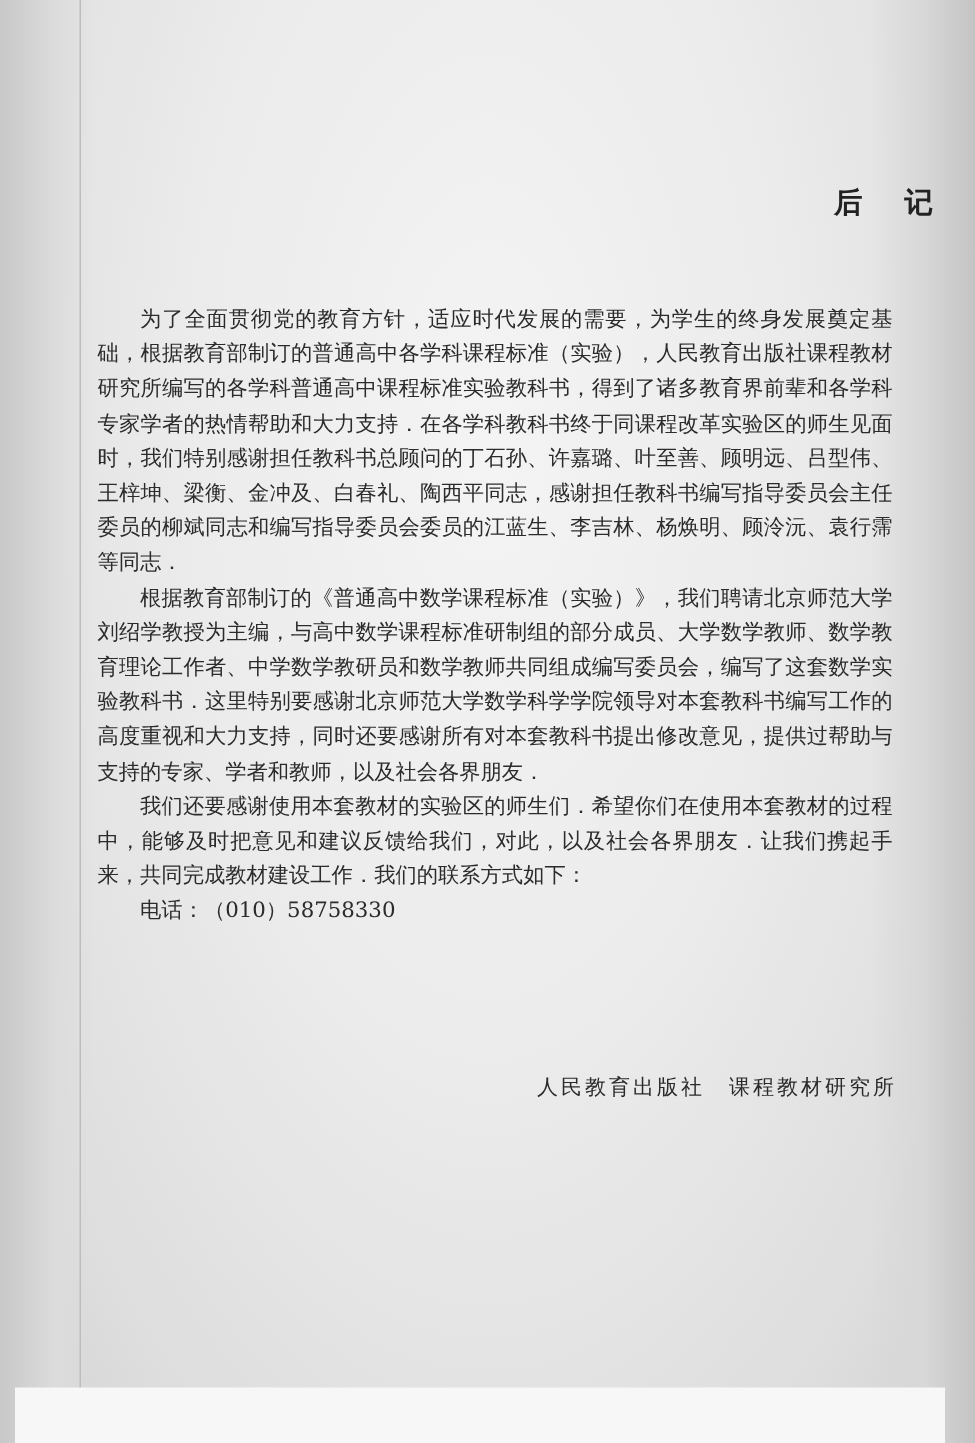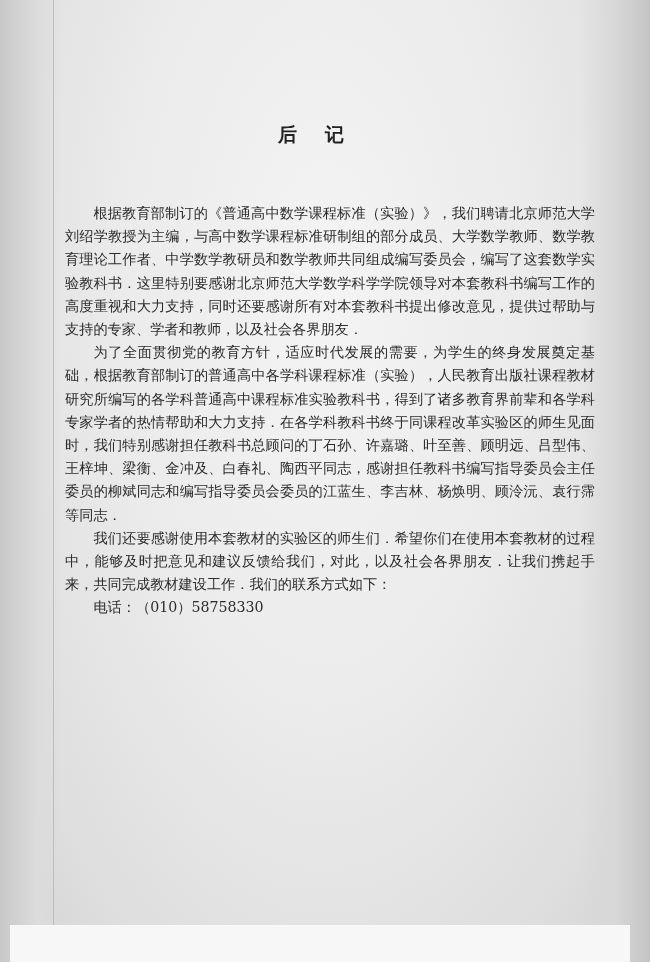--- a/index.html
+++ b/index.html
@@ -14,21 +14,21 @@
     background:
       radial-gradient(ellipse at 50% 30%, #f4f4f4 0%, #ebebeb 45%, #dedede 80%, #d2d2d2 100%);
   }
   .edge-left { position: absolute; left: 0; top: 0; width: 62px; height: 962px;
     background: linear-gradient(to right, #c8c8c8, #dcdcdc 60%, rgba(0,0,0,0)); }
   .edge-right { position: absolute; right: 0; top: 0; width: 70px; height: 962px;
     background: linear-gradient(to left, #c4c4c4, #d8d8d8 50%, rgba(0,0,0,0)); }
   .spine-line { position: absolute; left: 53px; top: 0; width: 1px; height: 962px; background: #bdbdbd; }
   .bottom-band { position: absolute; left: 10px; right: 20px; top: 925px; height: 37px; background: #f7f7f7; }
   .title {
-    position: absolute; top: 122px; left: 0; width: 650px; text-align: center;
+    position: absolute; top: 122px; left: 0; width: 650px; text-align: right;
     font-size: 19px; font-weight: bold; letter-spacing: 28px; color: #222;
     font-family: "DejaVu Sans", sans-serif;
   }
   .body-text {
     position: absolute; left: 65px; top: 202px; width: 530px;
     font-size: 14.2px; line-height: 23.2px; color: #2b2b2b;
   }
   .body-text p { margin: 0; text-indent: 2em; text-align: justify; }
   .contact { padding-left: 2em; }
   .sign {
@@ -42,23 +42,26 @@
 
 <div class="page">
   <div class="edge-left"></div>
   <div class="edge-right"></div>
   <div class="spine-line"></div>
   <div class="bottom-band"></div>
 
   <div class="title">后记</div>
 
   <div class="body-text">
+    <p>为了全面贯彻党的教育方针，适应时代发展的需要，为学生的终身发展奠定基础，根据教育部制订的普通高中各学科课程标准（实验），人民教育出版社课程教材研究所编写的各学科普通高中课程标准实验教科书，得到了诸多教育界前辈和各学科专家学者的热情帮助和大力支持．在各学科教科书终于同课程改革实验区的师生见面时，我们特别感谢担任教科书总顾问的丁石孙、许嘉璐、叶至善、顾明远、吕型伟、王梓坤、梁衡、金冲及、白春礼、陶西平同志，感谢担任教科书编写指导委员会主任委员的柳斌同志和编写指导委员会委员的江蓝生、李吉林、杨焕明、顾泠沅、袁行霈等同志．</p>
     <p>根据教育部制订的《普通高中数学课程标准（实验）》，我们聘请北京师范大学刘绍学教授为主编，与高中数学课程标准研制组的部分成员、大学数学教师、数学教育理论工作者、中学数学教研员和数学教师共同组成编写委员会，编写了这套数学实验教科书．这里特别要感谢北京师范大学数学科学学院领导对本套教科书编写工作的高度重视和大力支持，同时还要感谢所有对本套教科书提出修改意见，提供过帮助与支持的专家、学者和教师，以及社会各界朋友．</p>
-    <p>为了全面贯彻党的教育方针，适应时代发展的需要，为学生的终身发展奠定基础，根据教育部制订的普通高中各学科课程标准（实验），人民教育出版社课程教材研究所编写的各学科普通高中课程标准实验教科书，得到了诸多教育界前辈和各学科专家学者的热情帮助和大力支持．在各学科教科书终于同课程改革实验区的师生见面时，我们特别感谢担任教科书总顾问的丁石孙、许嘉璐、叶至善、顾明远、吕型伟、王梓坤、梁衡、金冲及、白春礼、陶西平同志，感谢担任教科书编写指导委员会主任委员的柳斌同志和编写指导委员会委员的江蓝生、李吉林、杨焕明、顾泠沅、袁行霈等同志．</p>
     <p>我们还要感谢使用本套教材的实验区的师生们．希望你们在使用本套教材的过程中，能够及时把意见和建议反馈给我们，对此，以及社会各界朋友．让我们携起手来，共同完成教材建设工作．我们的联系方式如下：</p>
     <div class="contact">
       <span>电话：</span><span>（010）58758330</span>
     </div>
   </div>
 
   <div class="sign">
+    <div>
+      <span>人民教育出版社</span><span class="gap"></span><span>课程教材研究所</span>
+    </div>
   </div>
 </div>
 
 </body></html>

